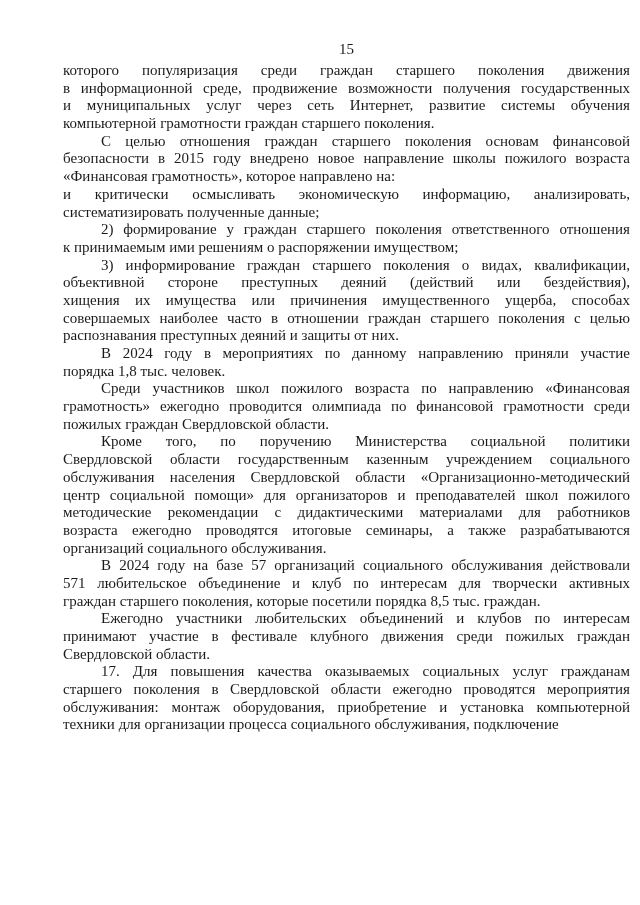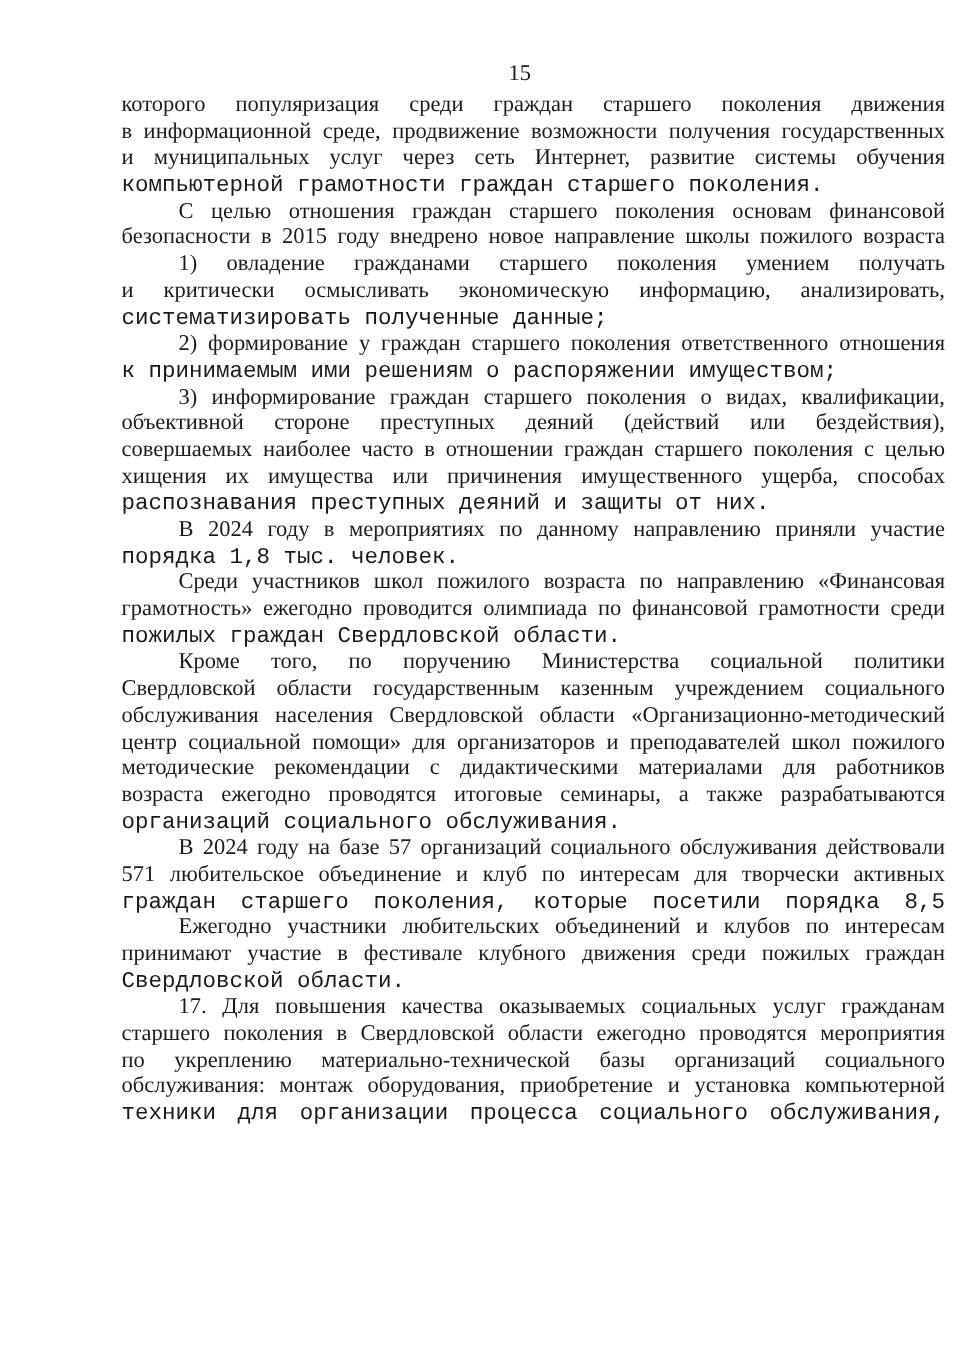--- a/index.html
+++ b/index.html
@@ -27,60 +27,58 @@
   .para { margin: 0; padding: 0; }
   .line {
     font-size: 15px;
     line-height: 17.7px;
     height: 17.7px;
     overflow: hidden;
     text-align: justify;
     text-align-last: justify;
     -moz-text-align-last: justify;
     white-space: normal;
-    margin-left: 18px;
   }
   .line.last {
     text-align-last: left;
-    font-family: Liberation Mono, monospace;
     -moz-text-align-last: left;
   }
   .line.first-indent { text-indent: 38px; }
 </style>
 </head>
 <body>
 
 <div class="page">
   <div class="content">
     <div class="page-number">15</div>
     <div>
         <div class="para">
           <div class="line">которого популяризация среди граждан старшего поколения движения</div>
           <div class="line">в информационной среде, продвижение возможности получения государственных</div>
           <div class="line">и муниципальных услуг через сеть Интернет, развитие системы обучения</div>
           <div class="line last">компьютерной грамотности граждан старшего поколения.</div>
         </div>
         <div class="para">
           <div class="line first-indent">С целью отношения граждан старшего поколения основам финансовой</div>
           <div class="line">безопасности в 2015 году внедрено новое направление школы пожилого возраста</div>
+          <div class="line last">«Финансовая грамотность», которое направлено на:</div>
         </div>
         <div class="para">
-          <div class="line first-indent">1) овладение гражданами старшего поколения умением получать</div>
           <div class="line">и критически осмысливать экономическую информацию, анализировать,</div>
           <div class="line last">систематизировать полученные данные;</div>
         </div>
         <div class="para">
           <div class="line first-indent">2) формирование у граждан старшего поколения ответственного отношения</div>
           <div class="line last">к принимаемым ими решениям о распоряжении имуществом;</div>
         </div>
         <div class="para">
           <div class="line first-indent">3) информирование граждан старшего поколения о видах, квалификации,</div>
           <div class="line">объективной стороне преступных деяний (действий или бездействия),</div>
+          <div class="line">хищения их имущества или причинения имущественного ущерба, способах</div>
           <div class="line">совершаемых наиболее часто в отношении граждан старшего поколения с целью</div>
-          <div class="line">хищения их имущества или причинения имущественного ущерба, способах</div>
           <div class="line last">распознавания преступных деяний и защиты от них.</div>
         </div>
         <div class="para">
           <div class="line first-indent">В 2024 году в мероприятиях по данному направлению приняли участие</div>
           <div class="line last">порядка 1,8 тыс. человек.</div>
         </div>
         <div class="para">
           <div class="line first-indent">Среди участников школ пожилого возраста по направлению «Финансовая</div>
           <div class="line">грамотность» ежегодно проводится олимпиада по финансовой грамотности среди</div>
           <div class="line last">пожилых граждан Свердловской области.</div>
@@ -100,19 +98,18 @@
           <div class="line last">граждан старшего поколения, которые посетили порядка 8,5 тыс. граждан.</div>
         </div>
         <div class="para">
           <div class="line first-indent">Ежегодно участники любительских объединений и клубов по интересам</div>
           <div class="line">принимают участие в фестивале клубного движения среди пожилых граждан</div>
           <div class="line last">Свердловской области.</div>
         </div>
         <div class="para">
           <div class="line first-indent">17. Для повышения качества оказываемых социальных услуг гражданам</div>
           <div class="line">старшего поколения в Свердловской области ежегодно проводятся мероприятия</div>
-          <div class="line">по укреплению материально-технической базы организаций социального</div>
           <div class="line">обслуживания: монтаж оборудования, приобретение и установка компьютерной</div>
           <div class="line last">техники для организации процесса социального обслуживания, подключение</div>
         </div>
       </div>
   </div>
 </div>
 
 </body></html>

